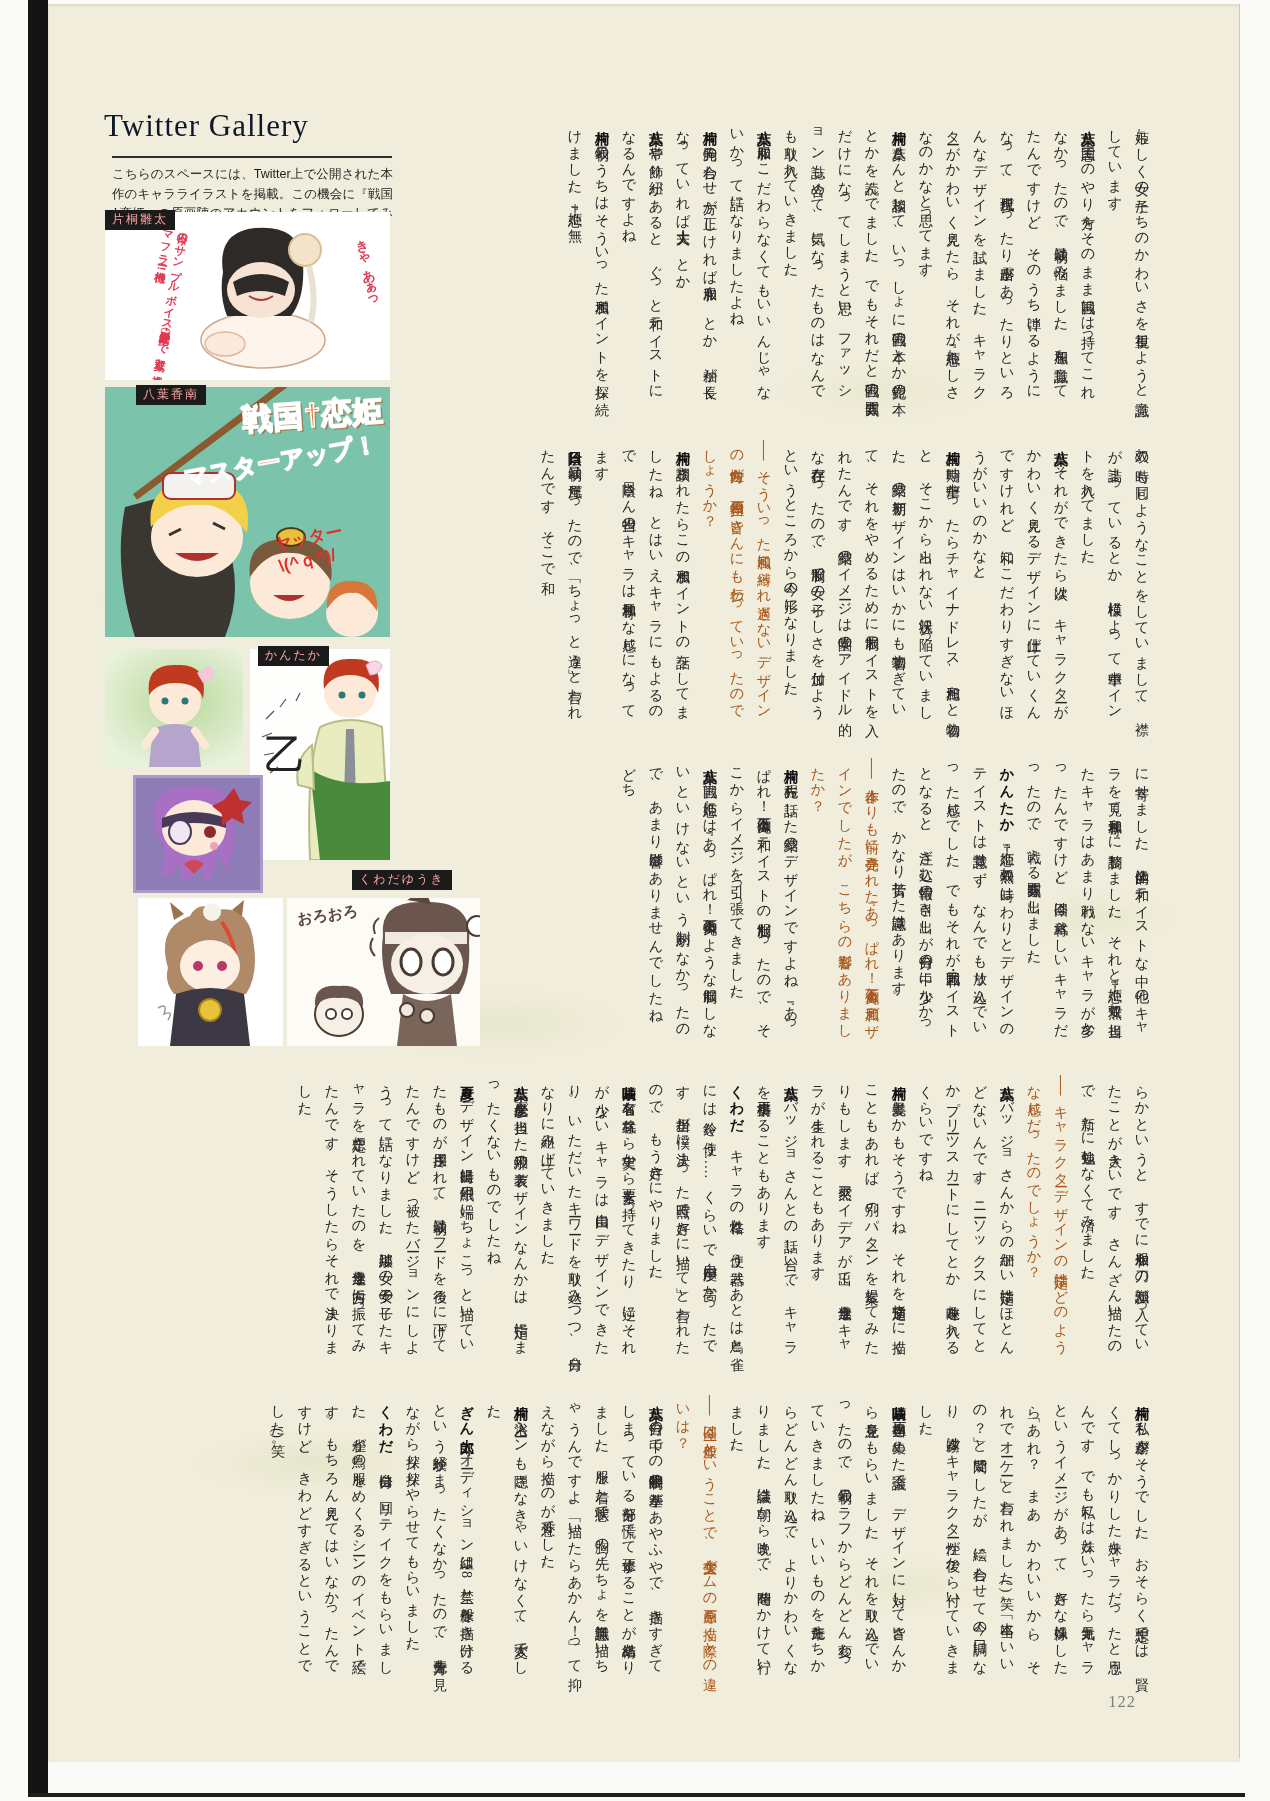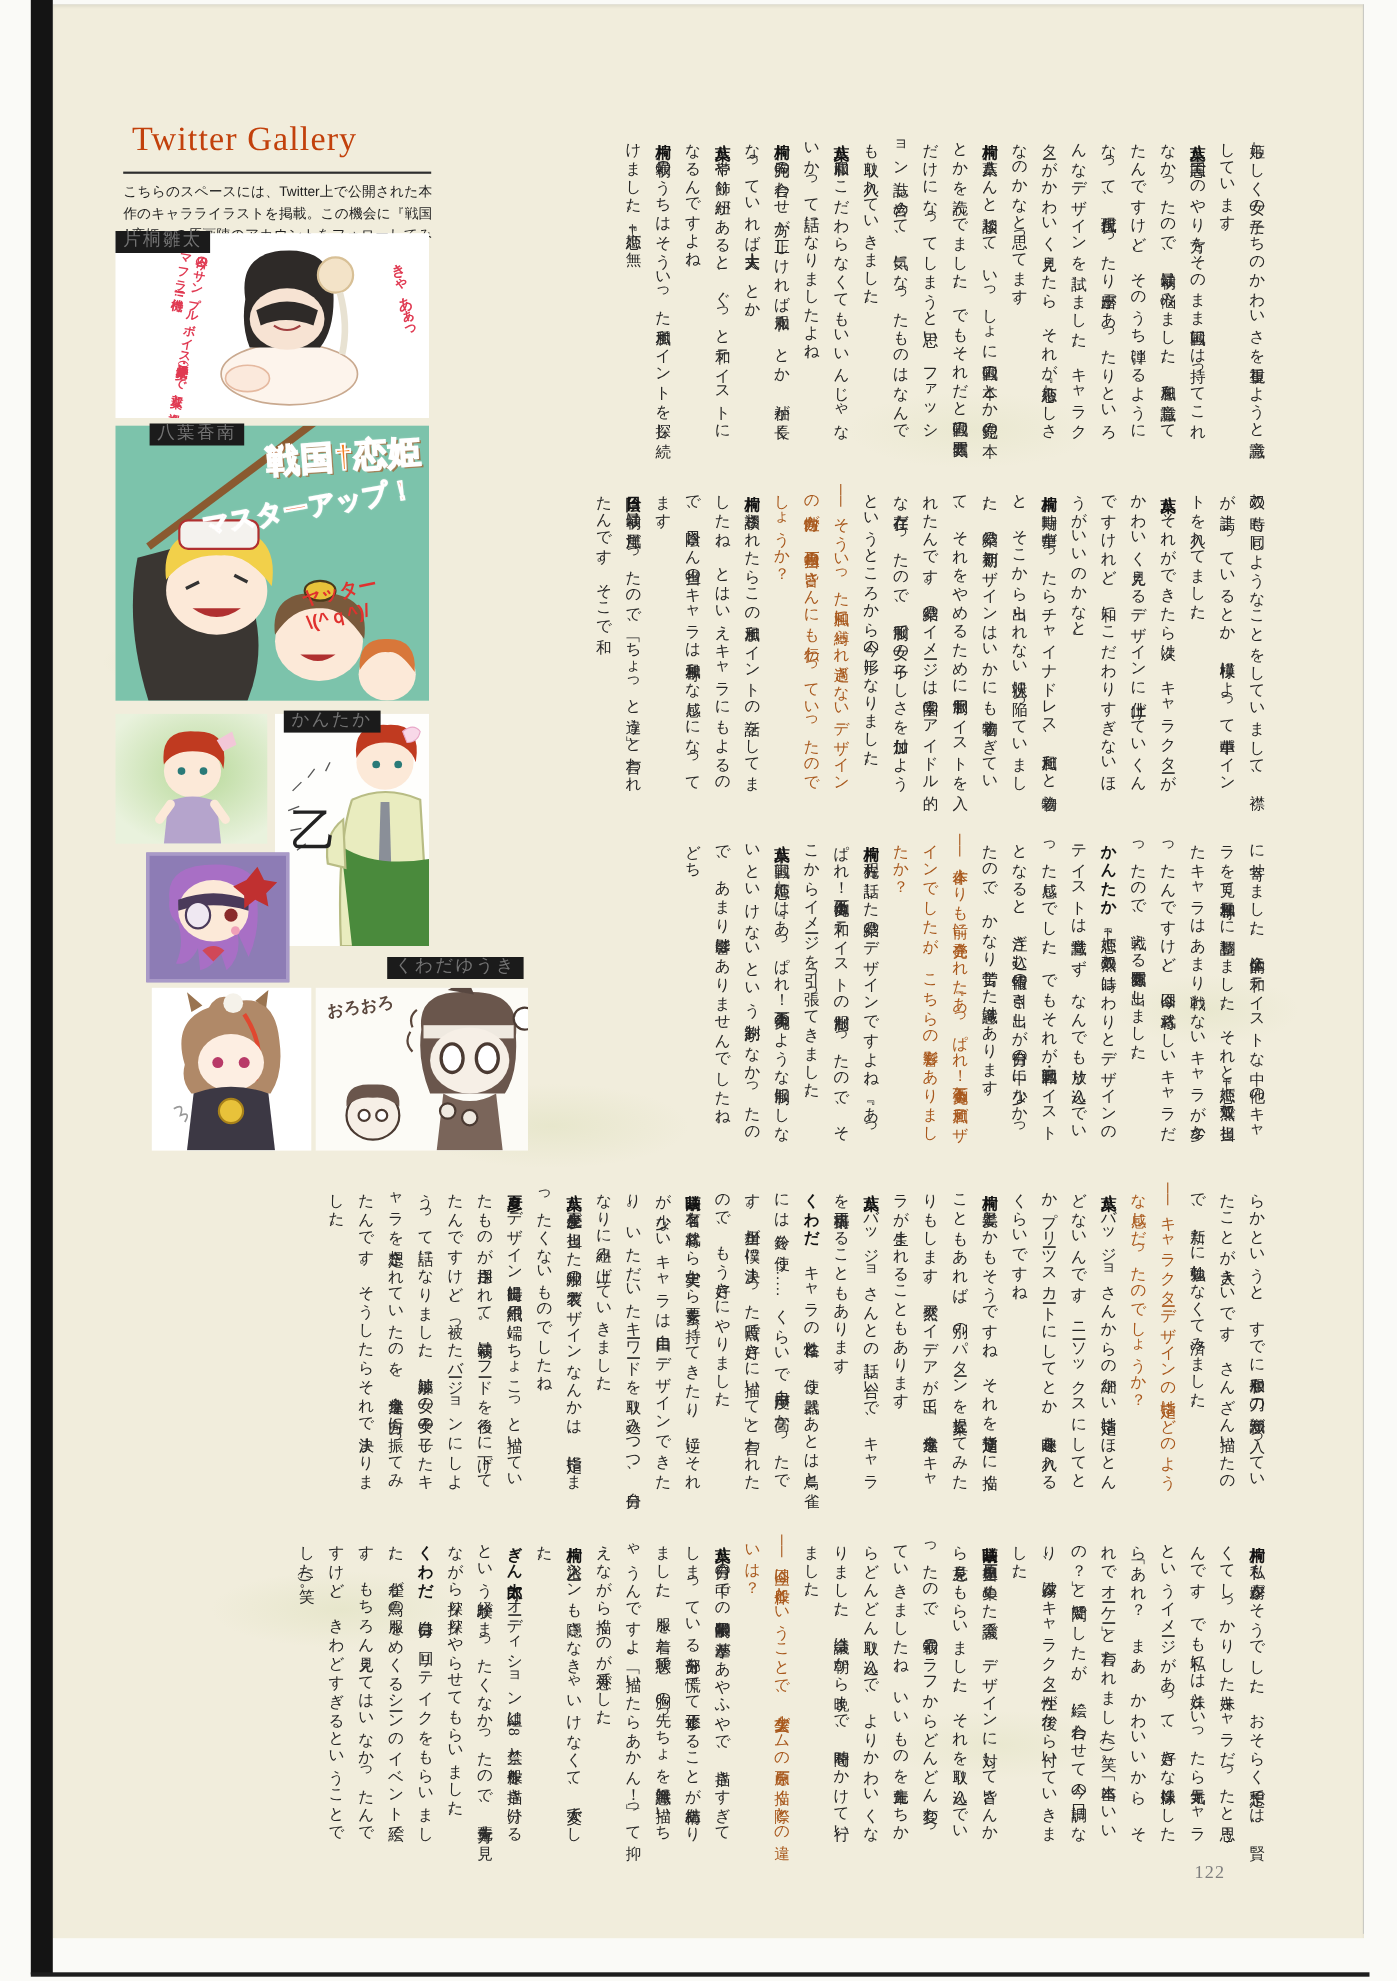--- a/index.html
+++ b/index.html
@@ -20,32 +20,32 @@
       radial-gradient(150px 45px at 72% 90%, rgba(173,192,110,.11), transparent 70%),
       #f1eddc;
     box-shadow:inset 0 2px 3px rgba(0,0,0,.08);
   }
   .spine{position:absolute;left:28px;top:0;width:20px;height:1795px;background:#141414;}
   .bottom-edge{position:absolute;left:28px;top:1793px;width:1217px;height:4px;background:#1d1d1d;}
   .right-hairline{position:absolute;left:1239px;top:4px;width:1px;height:1754px;background:#c9c9c4;}
 
   
   .g-title{
-    position:absolute;left:120px;top:108px;width:282px;
-    font-family:"Liberation Serif","DejaVu Serif",serif;
-    font-size:31px;color:#c2410c;letter-spacing:1px;
+    position:absolute;left:104px;top:108px;width:282px;
+    font-family:"Liberation Serif","DejaVu Serif",serif;
+    font-size:31px;color:#0f172a;letter-spacing:1px;
   }
   .g-rule{position:absolute;left:112px;top:156px;width:280px;height:2px;background:#2e2e2e;}
   .g-desc{
     position:absolute;left:112px;top:165px;width:281px;
     font-size:12.5px;line-height:19.5px;color:#1f1f1f;text-align:justify;
   }
   .tag{
-    position:absolute;background:#1b1b1b;color:#737373;
-    font-size:16px;line-height:12.5px;padding:3px 7px 4px;letter-spacing:2px;z-index:6;
+    position:absolute;background:#1b1b1b;color:#fca5a5;
+    font-size:12px;line-height:12.5px;padding:3px 7px 4px;letter-spacing:2px;z-index:6;
   }
   .illo{position:absolute;overflow:hidden;z-index:2;}
   .illo svg{position:absolute;left:0;top:0;}
   .vtext{writing-mode:vertical-rl;position:absolute;}
   .red-hand{color:#e03a52;font-weight:bold;}
   .t-title1{
     position:absolute;right:6px;top:8px;
     font-size:30px;font-weight:bold;color:#f57f1e;
     -webkit-text-stroke:1.5px #fff;text-shadow:0 0 2px #fff,2px 2px 0 rgba(180,60,0,.55);
     transform:rotate(-4deg);letter-spacing:1px;z-index:4;
@@ -79,21 +79,21 @@
     color:#272727;text-align:justify;z-index:3;
   }
   .seg{margin:0;}
   .spk{
     font-family:"DejaVu Sans","Liberation Sans",sans-serif;
     font-weight:bold;color:#141414;letter-spacing:0;
   }
   .q{color:#a8581c;}
 
   .pageno{
-    position:absolute;left:1086px;top:1692px;width:72px;text-align:left;
+    position:absolute;left:1086px;top:1692px;width:72px;text-align:center;
     font-family:"Liberation Serif","DejaVu Serif",serif;
     font-size:16.5px;color:#7d7d7d;letter-spacing:1px;
   }
 </style>
 </head>
 <body>
 
 <div class="sheet"></div>
 <div class="spine"></div>
 <div class="bottom-edge"></div>

